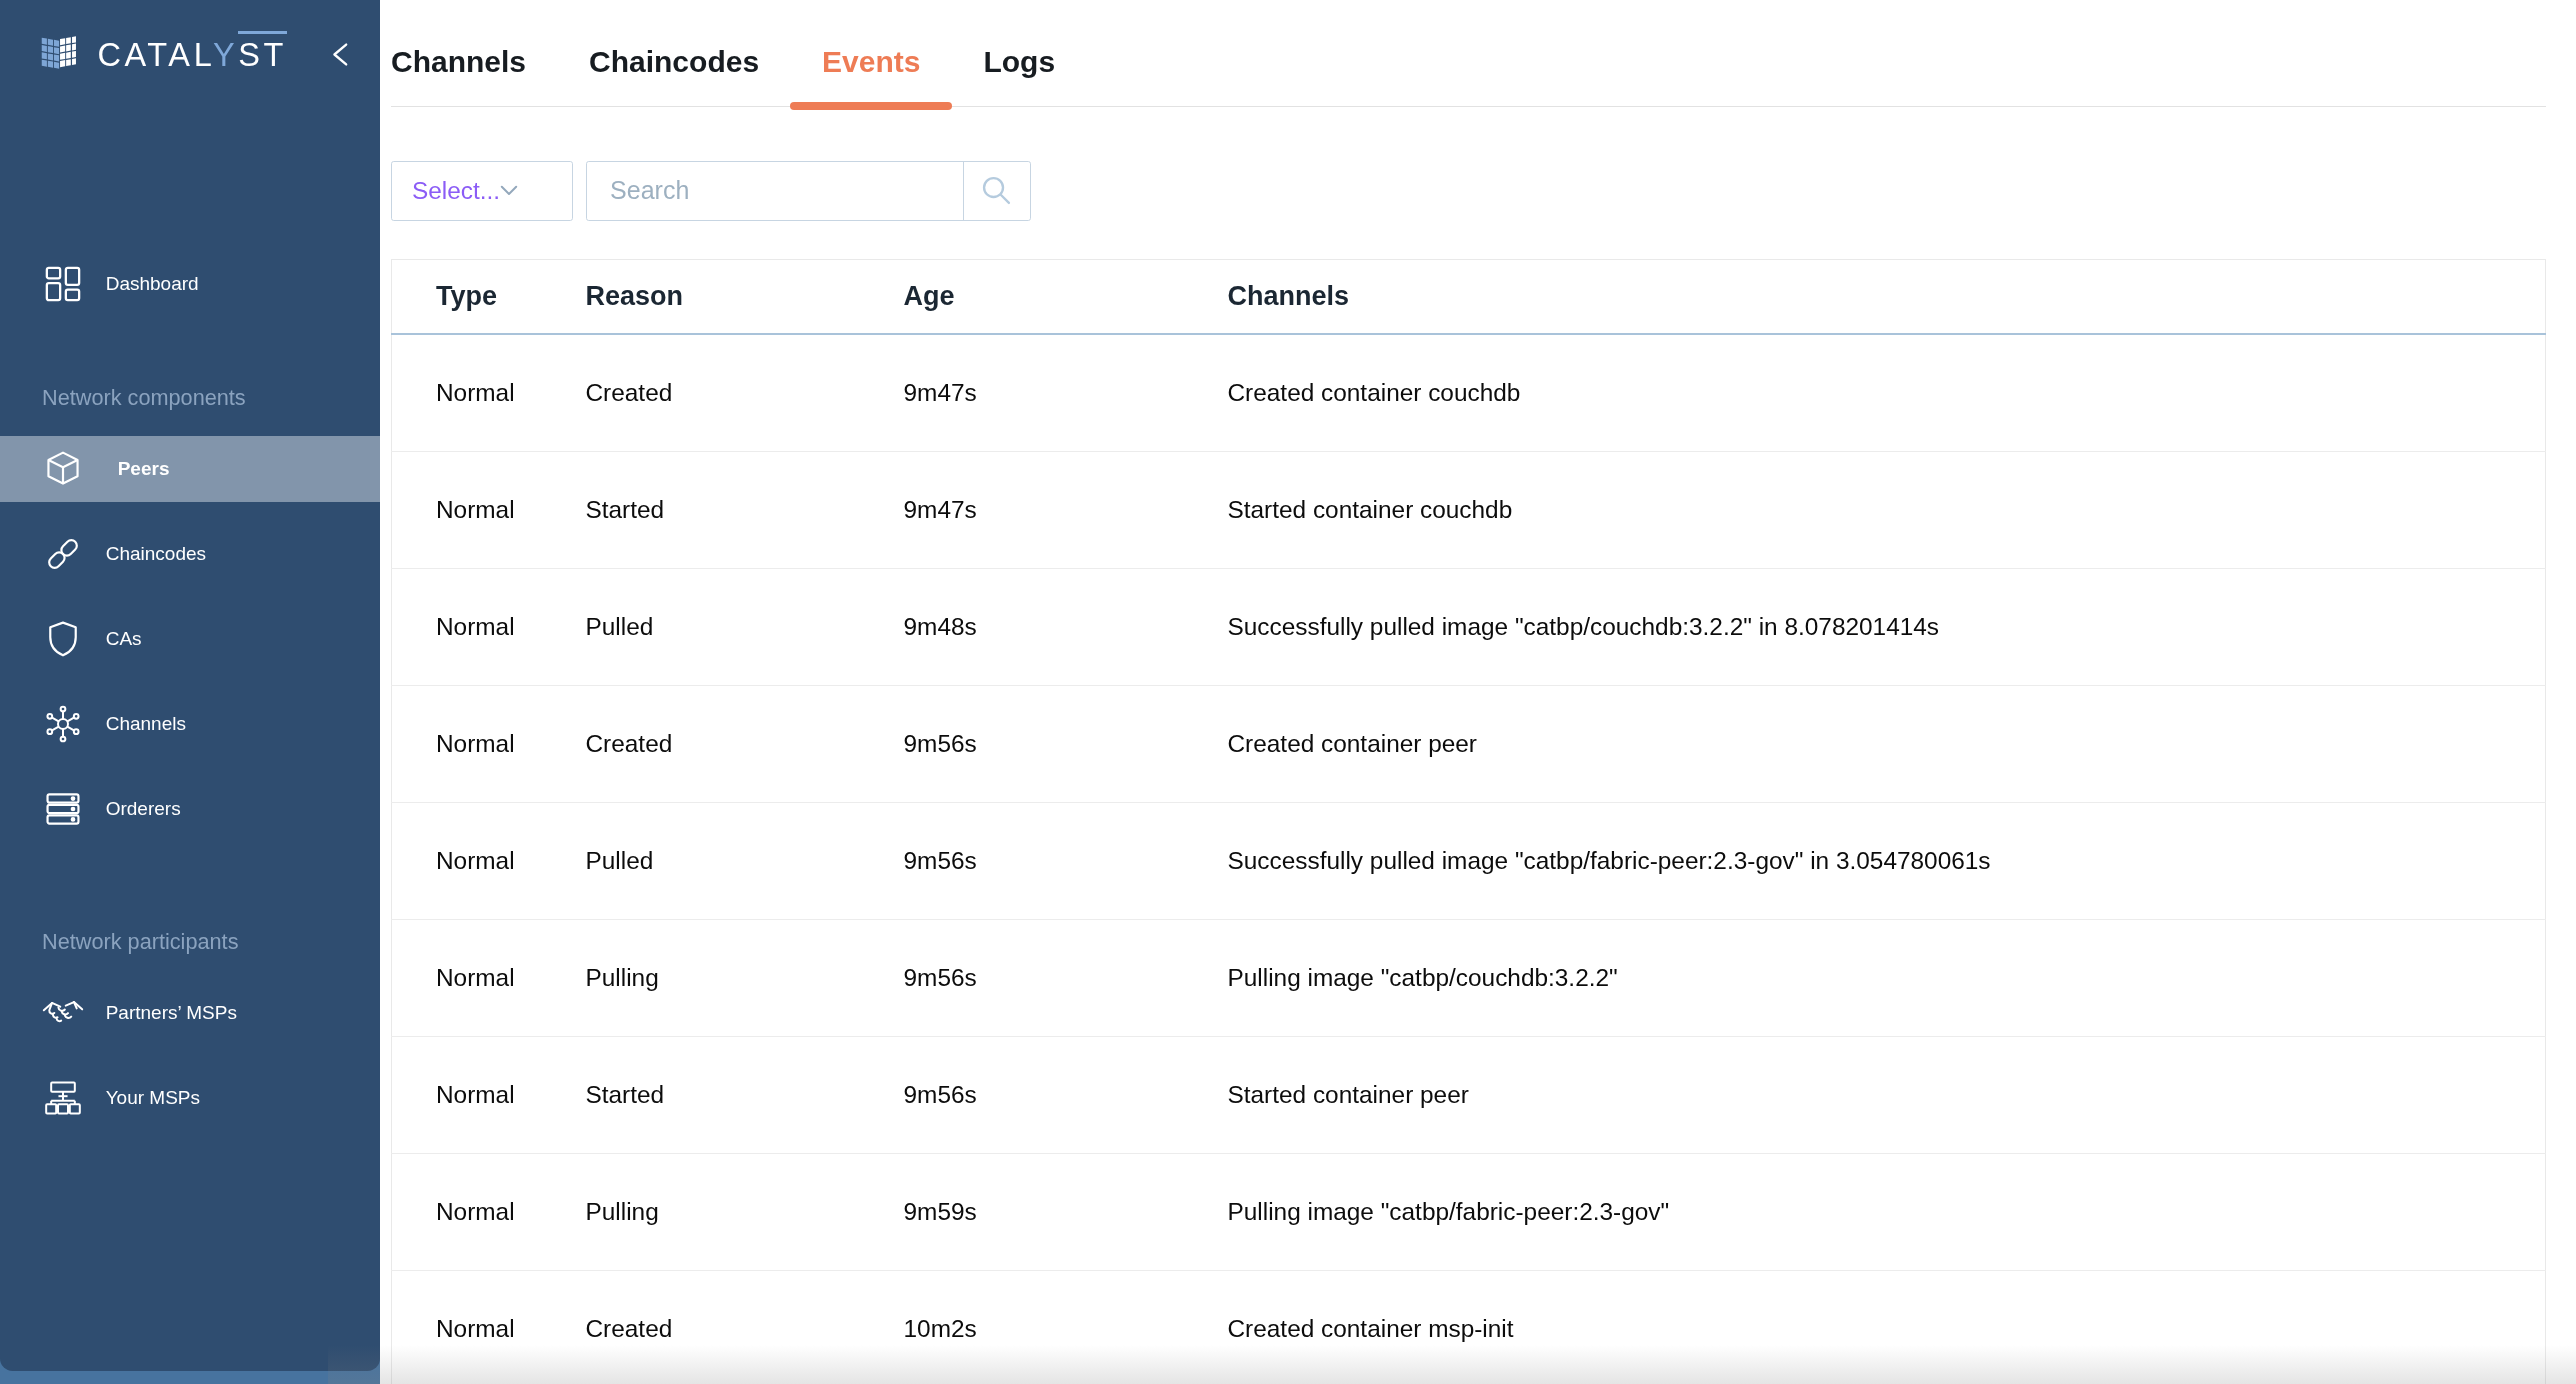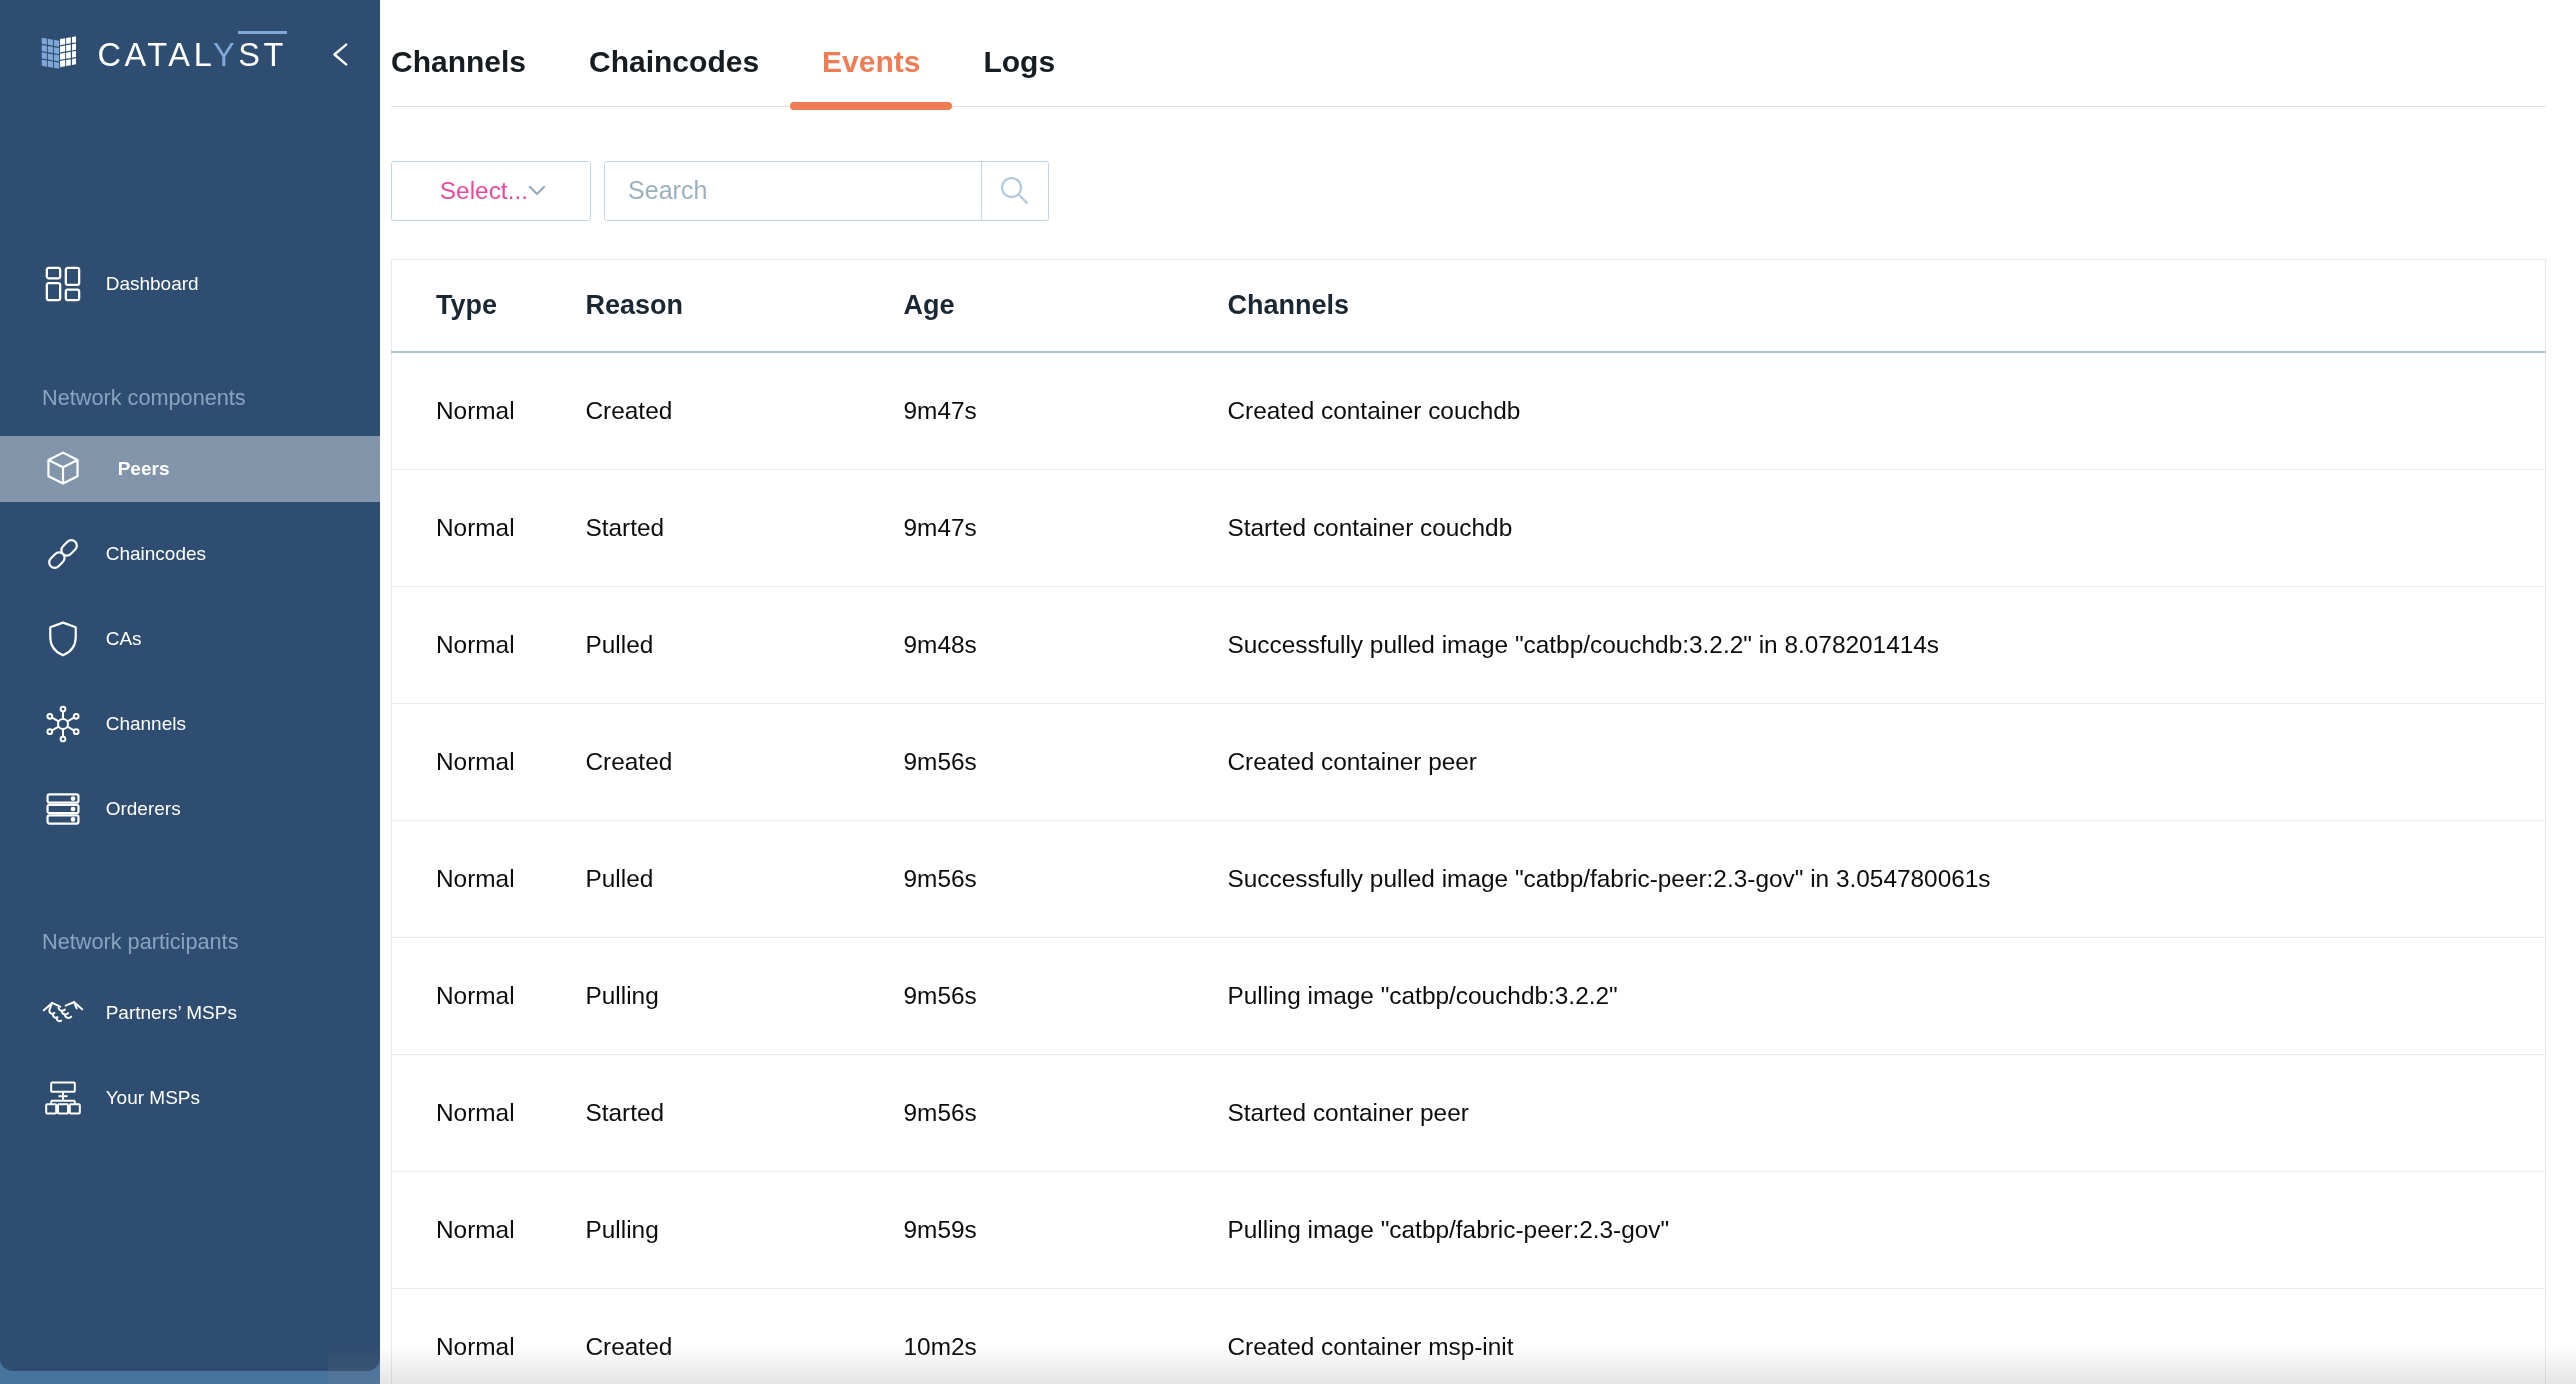--- a/index.html
+++ b/index.html
@@ -62,23 +62,23 @@
     padding-bottom:23.5px; position:relative; cursor:pointer;
   }
   .tab.active { color:#ee7c55; }
   .tab.active::after {
     content:""; position:absolute; left:-32px; right:-32px; bottom:-4.5px;
     height:8.1px; background:#ee7c55; border-radius:4.5px;
   }
 
   .filter-row { margin-top:54px; display:flex; align-items:center; }
   .select-box {
-    width:200px; height:60px; border:0.9px solid #c7d5e2; border-radius:2.7px;
-    display:flex; align-items:center; justify-content:center;
-    padding:0 16.2px 0 20px; color:#ec4899; font-size:24.4px; cursor:pointer;
+    width:182px; height:60px; border:0.9px solid #c7d5e2; border-radius:2.7px;
+    display:flex; align-items:center; justify-content:flex-start;
+    padding:0 16.2px 0 20px; color:#8b5cf6; font-size:24.4px; cursor:pointer;
     background:#fff;
   }
   .search-box {
     margin-left:12.6px; width:445px; height:60px; border:0.9px solid #c7d5e2;
     border-radius:2.7px; display:flex; align-items:stretch; background:#fff;
   }
   .search-box input {
     flex:1; border:none; outline:none; font-size:25px; padding:0 0 0 23.5px;
     color:#000000; background:transparent; font-family:"Liberation Sans", sans-serif;
   }
@@ -87,21 +87,21 @@
     width:67px; border-left:0.9px solid #c7d5e2; display:flex;
     align-items:center; justify-content:center; cursor:pointer;
   }
 
   table.events {
     margin-top:38px; width:100%; border-collapse:collapse; table-layout:fixed;
     border:0.9px solid #e9e9e9; border-bottom:none;
   }
   table.events th {
     text-align:left; font-size:27px; font-weight:700; color:#1b2733;
-    height:93px; padding:0 0 0 44px; border-bottom:2.7px solid #a9c3da;
+    height:75px; padding:0 0 0 44px; border-bottom:2.7px solid #a9c3da;
   }
   table.events td {
     font-size:24.4px; color:#0c0c0c; height:117px; padding:0 0 0 44px;
     border-bottom:0.9px solid #ececec; font-weight:400;
     white-space:nowrap; overflow:hidden;
   }
 
   .bottom-fade {
     position:absolute; left:328px; right:0; bottom:0; height:40px;
     background:linear-gradient(to bottom, rgba(255,255,255,0), rgba(130,130,130,0.22));

